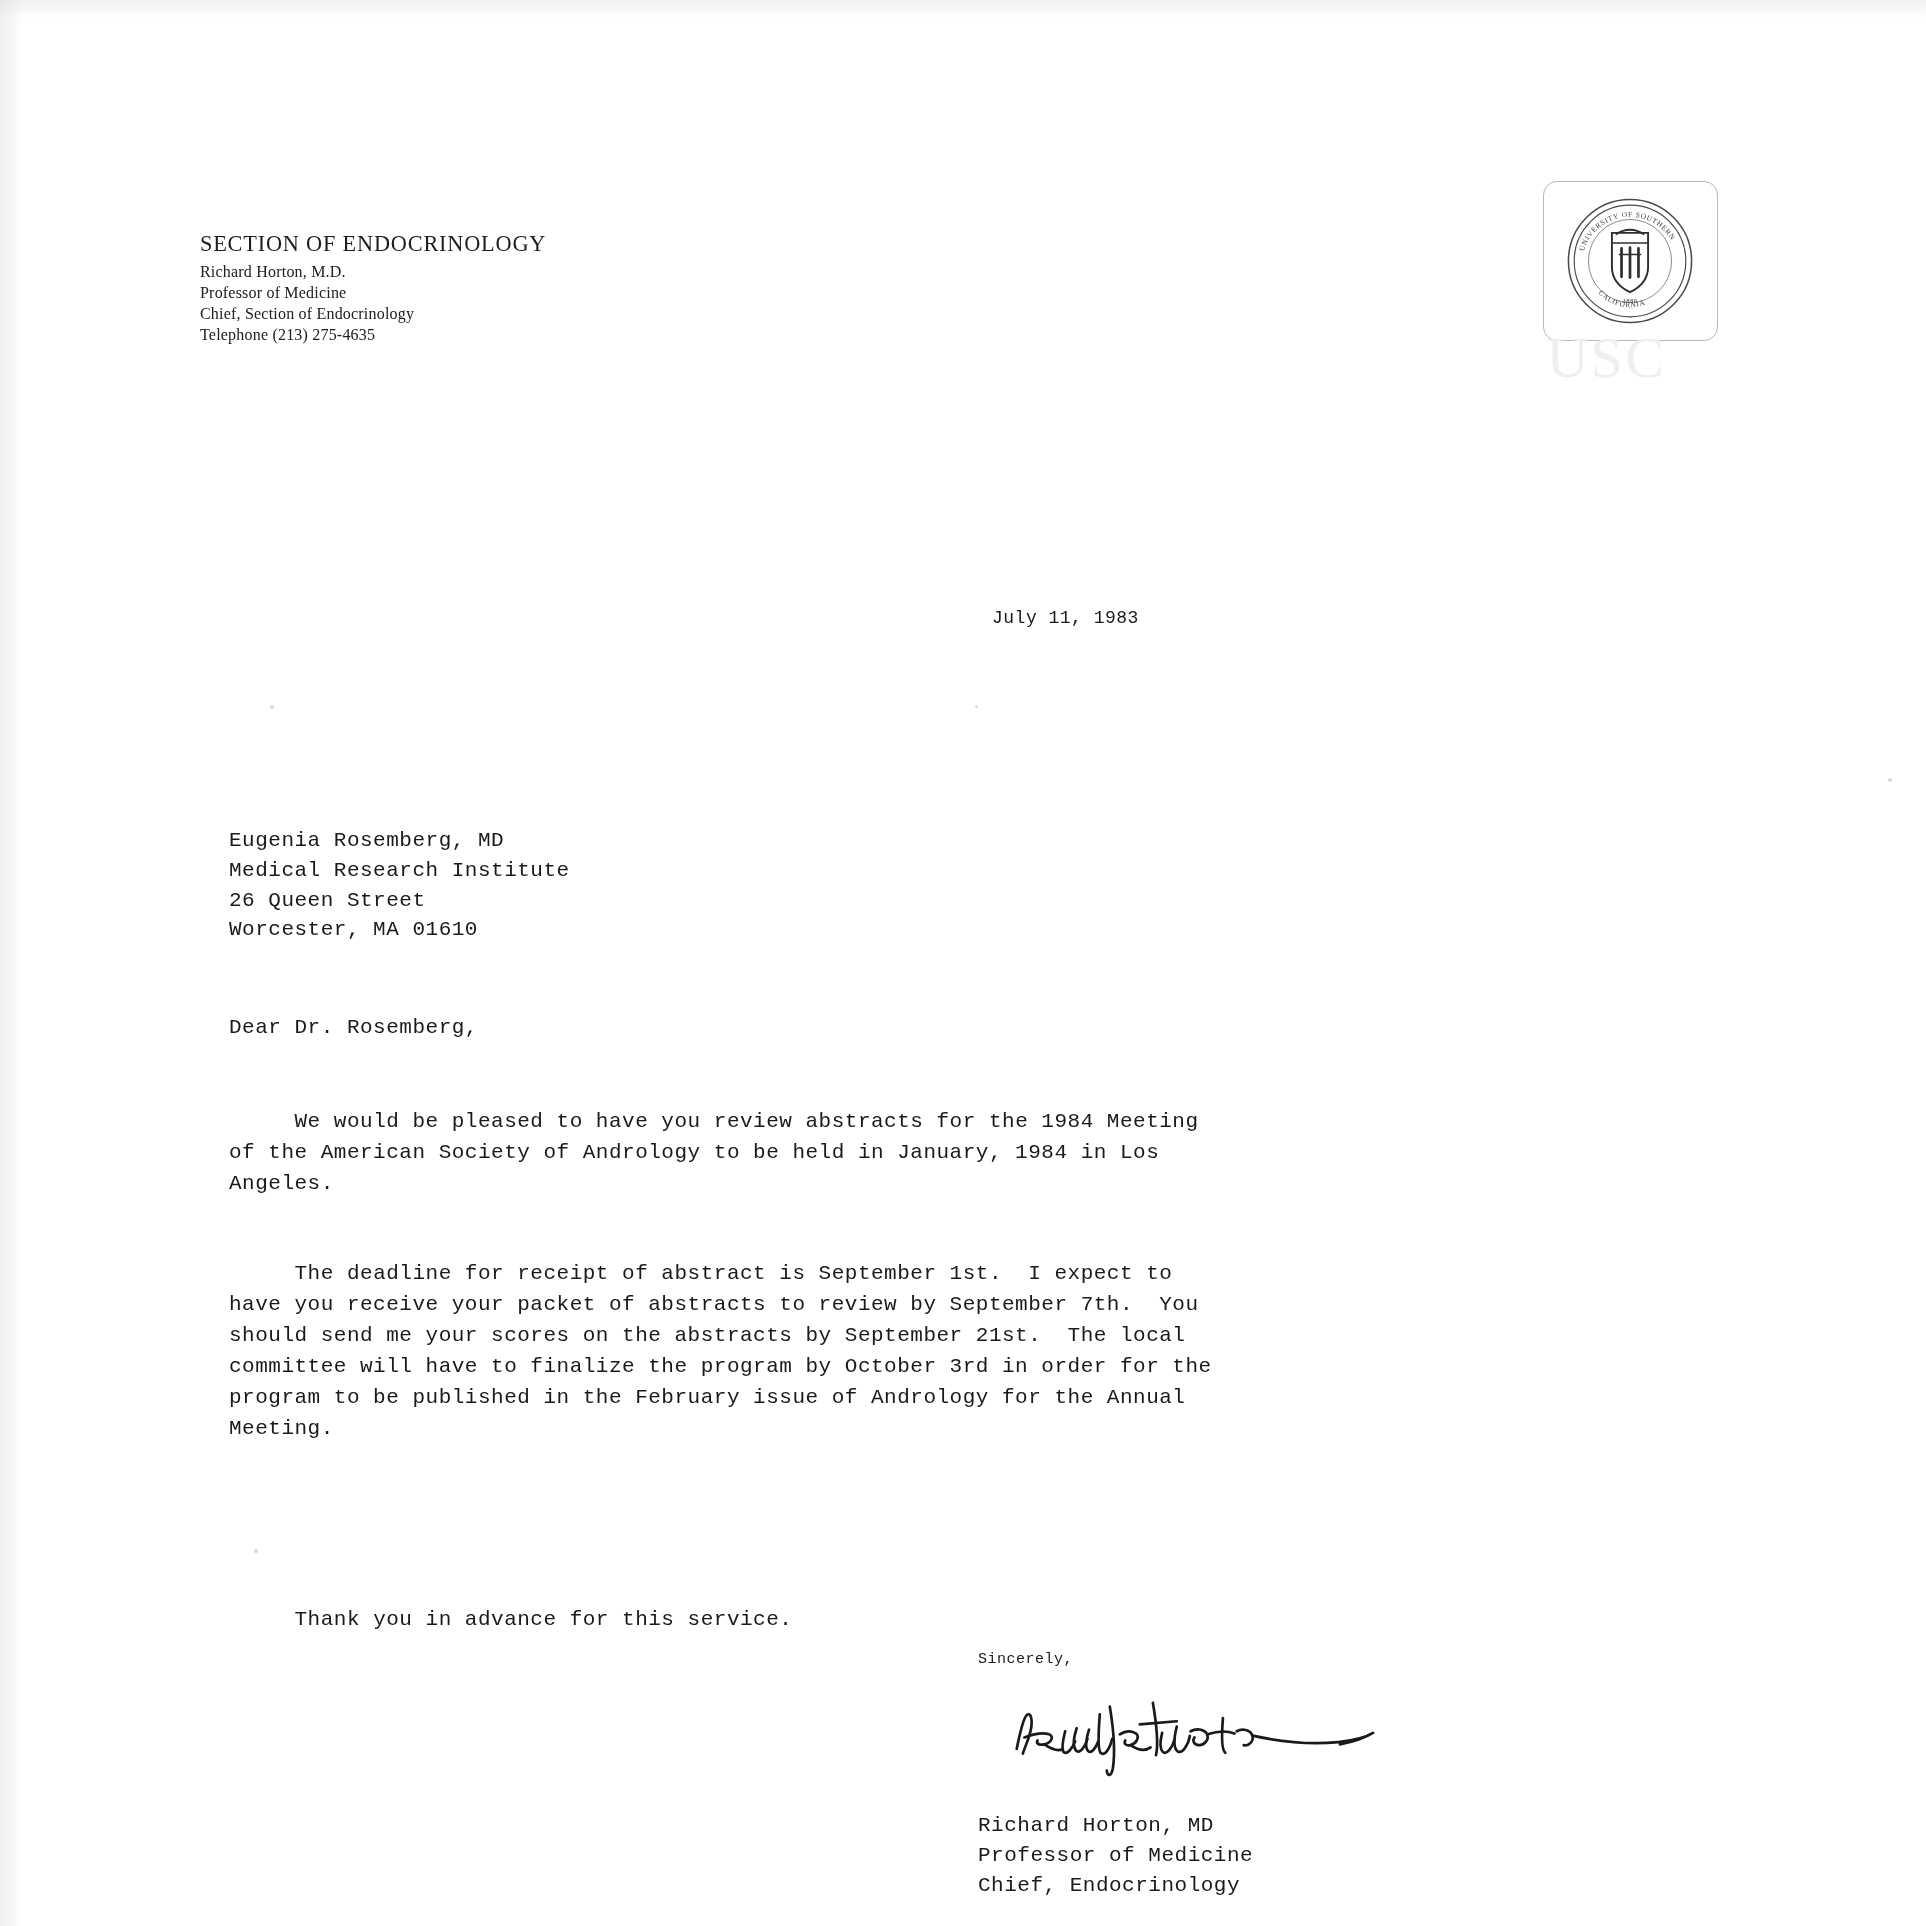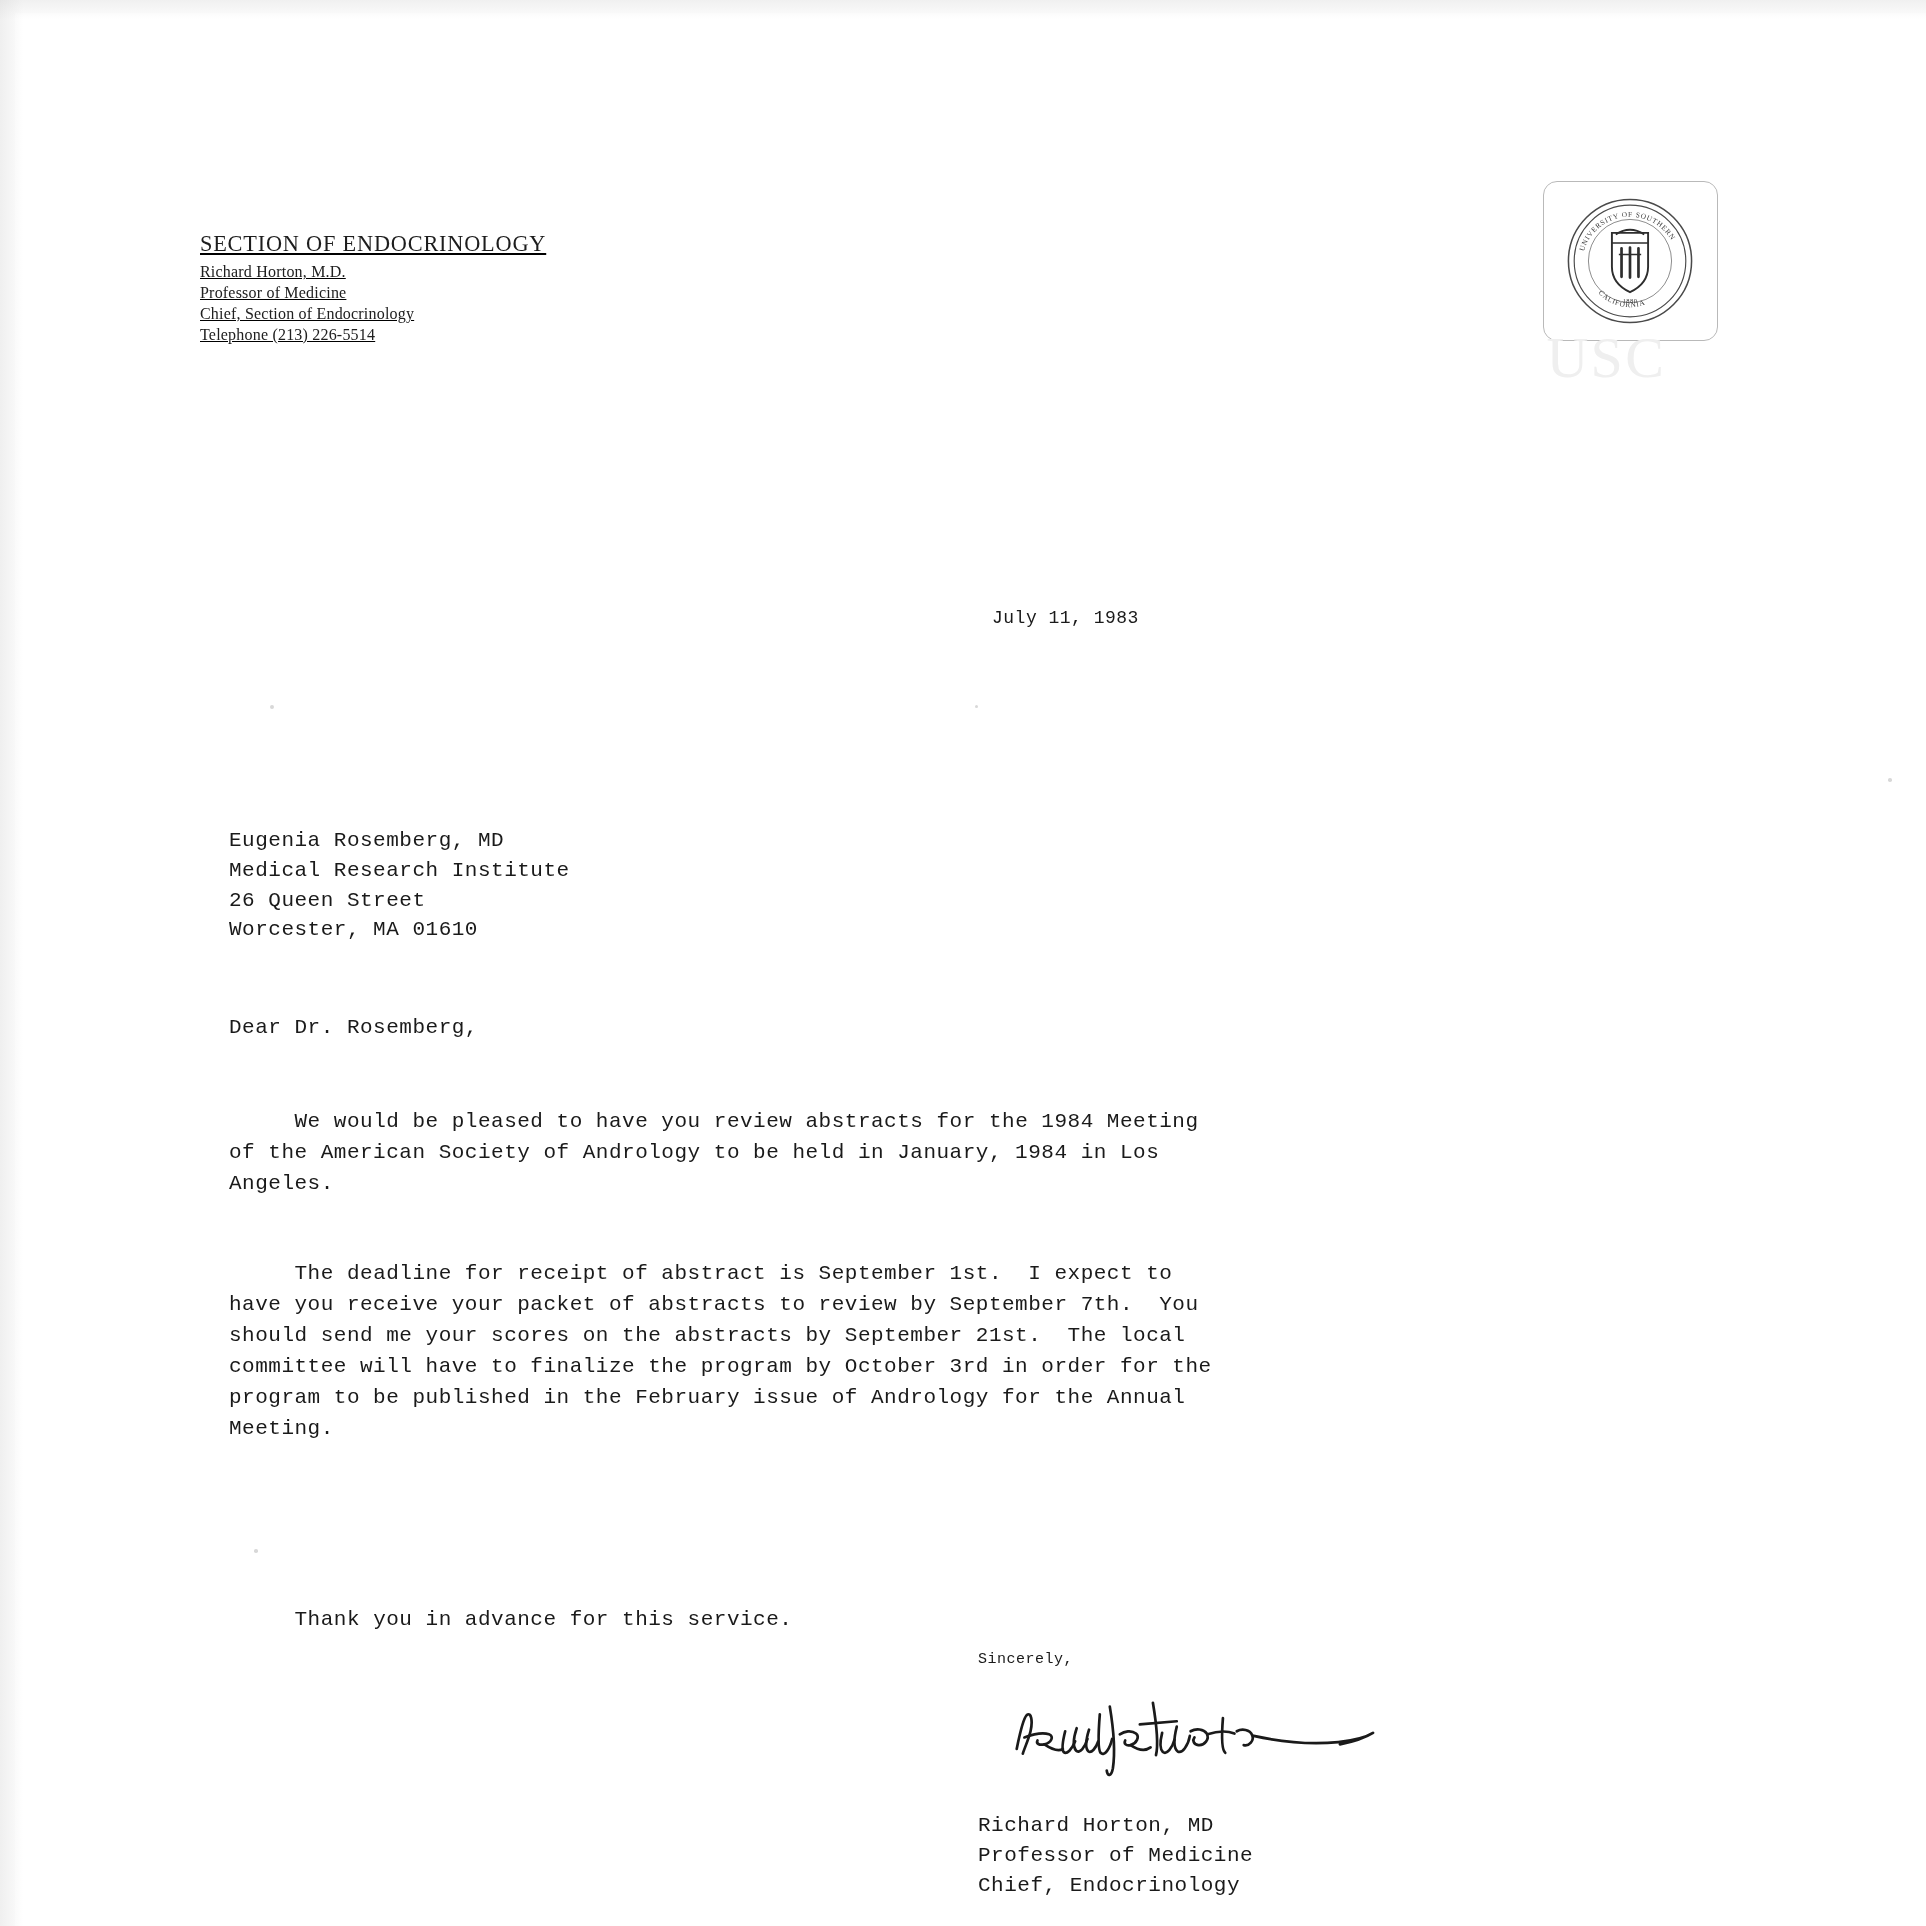--- a/index.html
+++ b/index.html
@@ -43,21 +43,20 @@
     width: 1965px; height: 19px;
     background: linear-gradient(to top, rgba(255,255,255,0) 0%, rgba(190,190,190,0.20) 100%);
   }
 
   
   .letterhead {
     position: absolute;
     left: 200px;
     top: 231px;
     width: 770px;
-    text-decoration: underline;
   }
   .lh-title {
     font-family: "Liberation Serif", serif;
     font-size: 22.3px;
     letter-spacing: 0.8px;
     color: #1d1d1d;
     white-space: nowrap;
     margin-bottom: 5.4px;
   }
   .lh-line {
@@ -187,21 +186,21 @@
 <body>
 
 <div class="page">
   <div class="paper"></div>
 
   <div class="letterhead">
     <div class="lh-title">SECTION OF ENDOCRINOLOGY</div>
     <div class="lh-line">Richard Horton, M.D.</div>
     <div class="lh-line">Professor of Medicine</div>
     <div class="lh-line">Chief, Section of Endocrinology</div>
-    <div class="lh-line">Telephone (213) 226-5514</div>
+    <div class="lh-line">Telephone (213) 275-4635</div>
   </div>
 
   <div class="seal-block">
     <div class="seal-frame">
       <svg class="seal-circle" viewBox="0 0 330 330">
         <circle cx="165" cy="165" r="160" fill="none" stroke="#4a4a4a" stroke-width="4"></circle>
         <circle cx="165" cy="165" r="145" fill="none" stroke="#4a4a4a" stroke-width="3"></circle>
         <circle cx="165" cy="165" r="108" fill="none" stroke="#6b6b6b" stroke-width="2"></circle>
         <path id="arcTop" d="M 40 175 A 125 125 0 0 1 290 175" fill="none"></path>
         <path id="arcBot" d="M 55 175 A 110 110 0 0 0 275 175" fill="none"></path>

